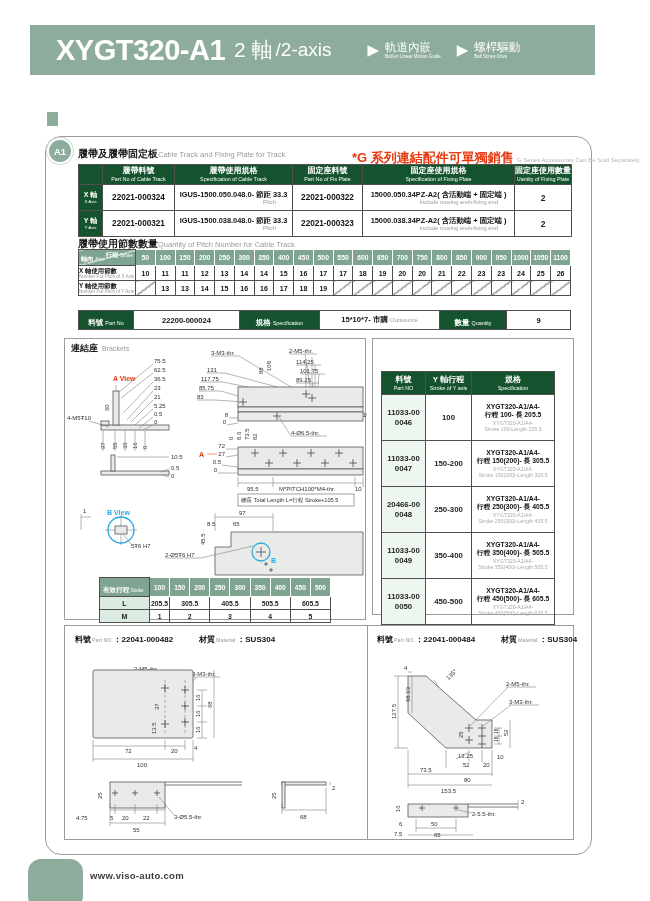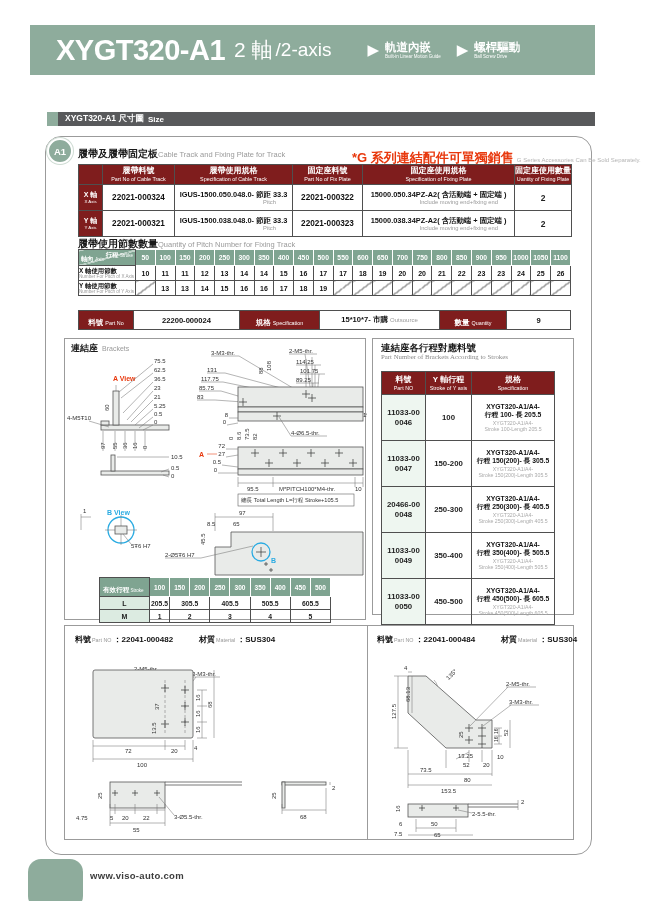--- a/index.html
+++ b/index.html
@@ -8,21 +8,21 @@
 
   
   .hdr{position:absolute;left:30px;top:17px;width:565px;height:50px;background:#8eac9c;
        color:#fff;display:flex;align-items:center;}
   .hdr .model{font-size:29px;font-weight:bold;margin-left:26px;letter-spacing:-.5px;}
   .hdr .axz{font-size:21px;margin-left:9px;}
   .hdr .axe{font-size:19px;margin-left:3px;}
   .badges{display:flex;margin-left:36px;gap:16px;align-items:center;}
   .badge{display:flex;align-items:center;gap:6px;}
   .tri{font-size:15px;line-height:1;}
-  .bt .z{display:block;font-size:11.5px;font-weight:bold;line-height:1.15;}
+  .bt .z{display:block;font-size:11.5px;font-weight:normal;line-height:1.15;}
   .bt .e{display:block;font-size:4.5px;line-height:1.2;}
 
   
   .secsq{position:absolute;left:47px;top:104px;width:11px;height:14px;background:#8eac9c;}
   .secbar{position:absolute;left:58px;top:104px;width:537px;height:14px;background:#58595b;
           color:#fff;display:flex;align-items:center;gap:4px;padding-left:7px;box-sizing:border-box;}
   .secbar .z{font-size:8.5px;font-weight:bold;}
   .secbar .e{font-size:8px;font-weight:bold;}
 
   
@@ -35,21 +35,21 @@
   .stitle{position:absolute;display:flex;align-items:baseline;white-space:nowrap;}
   .stitle .z{font-size:10px;font-weight:bold;color:#1a1a1a;}
   .stitle .e{font-size:7.5px;color:#9a9a9a;}
   .note{position:absolute;display:flex;align-items:baseline;gap:3px;white-space:nowrap;}
   .note .z{font-size:13px;font-weight:bold;color:#e8380d;}
   .note .e{font-size:6px;color:#b5b5b5;}
 
   
   table.t{border-collapse:collapse;position:absolute;table-layout:fixed;}
   table.t td,table.t th{border:1px solid #4f4f4f;padding:0;text-align:center;vertical-align:middle;overflow:hidden;}
-  .gh{background:#7f1d1d;color:#fff;}
+  .gh{background:#14532d;color:#fff;}
   .gh .z{display:block;font-size:8px;font-weight:bold;line-height:1.25;}
   .gh .e{display:block;font-size:5.4px;font-weight:normal;line-height:1.15;}
   .ghi .z{display:inline;font-size:7.5px;font-weight:bold;}
   .ghi .e{display:inline;font-size:5.4px;font-weight:normal;margin-left:2px;}
   .pn{font-size:8.2px;font-weight:bold;color:#111;}
   .spec-main{font-size:7.4px;font-weight:bold;color:#111;line-height:1.3;}
   .spec-sub{font-size:5.8px;color:#999;text-align:right;padding-right:16px;line-height:1.1;}
   .qty{font-size:8.5px;font-weight:bold;}
 
   
@@ -146,24 +146,20 @@
         <span class="tri">▶</span>
         <span class="bt">
           <span class="z">螺桿驅動</span>
           <span class="e">Ball Screw Drive</span>
         </span>
       </div>
     </div>
   </div>
 
   <div class="secsq"></div>
-  <div class="secbar">
-    <span class="z">XYGT320-A1 尺寸圖</span>
-    <span class="e">Size</span>
-  </div>
 
   <div class="container"></div>
   <div class="a1badge">A1</div>
 
   <div class="stitle" style="left:78px;top:139px;">
     <span class="z">履帶及履帶固定板</span>
     <span class="e">Cable Track and Fixing Plate for Track</span>
   </div>
   <div class="note" style="left:352px;top:141px;">
     <span class="z">*G 系列連結配件可單獨銷售</span>
@@ -235,21 +231,21 @@
             <div class="spec-main">15000.038.34PZ-A2( 含活動端 + 固定端 )</div>
             <div class="spec-sub">Include moving end+fixing end</div>
           </td>
       <td class="qty">2</td>
     </tr>
   </tbody>
     </table>
 
   <div class="stitle" style="left:78px;top:229px;">
     <span class="z">履帶使用節數數量</span>
-    <span class="e">Quantity of Pitch Number for Fixing Track</span>
+    <span class="e">Quantity of Pitch Number for Cable Track</span>
   </div>
 
   <table class="t pitch" style="left:78px;top:241px;width:493px;">
     <colgroup>
         <col style="width:57px">
       </colgroup>
     <tbody>
         <tr>
       <th class="corner" style="height:15px;">
         <span class="tr1"><b>行程</b> <i>Stroke</i></span>
@@ -588,24 +584,20 @@
         <td colspan="2">2</td>
         <td colspan="2">3</td>
         <td colspan="2">4</td>
         <td colspan="2">5</td>
       </tr>
     </tbody>
       </table>
   </div>
 
   <div class="panel" style="left:372px;top:330px;width:202px;height:277px;">
-    <div class="bparts-title">
-      <span class="z">連結座各行程對應料號</span>
-      <span class="e">Part Number of Brackets According to Strokes</span>
-    </div>
     <table class="t bparts" style="left:8px;top:32px;width:173px;">
       <colgroup>
           <col style="width:44px">
           <col style="width:46px">
           <col style="width:83px">
         </colgroup>
       <thead>
         <tr>
           <th class="gh">
               <span class="z">料號</span>

